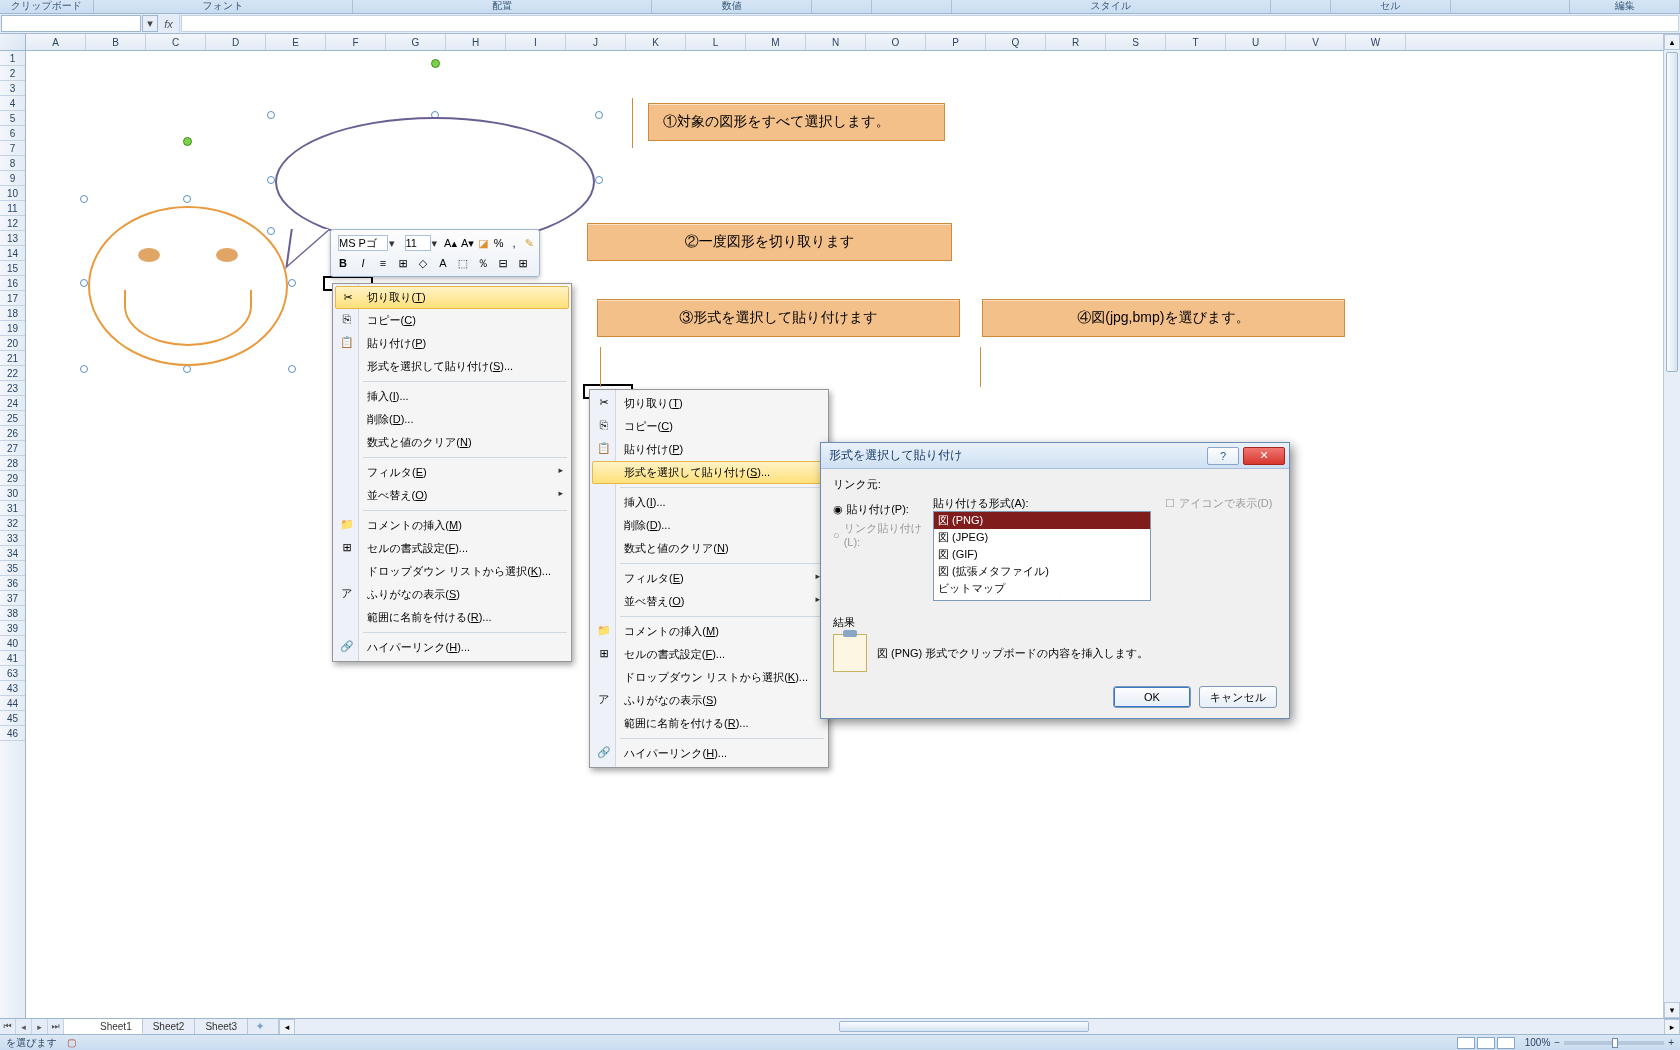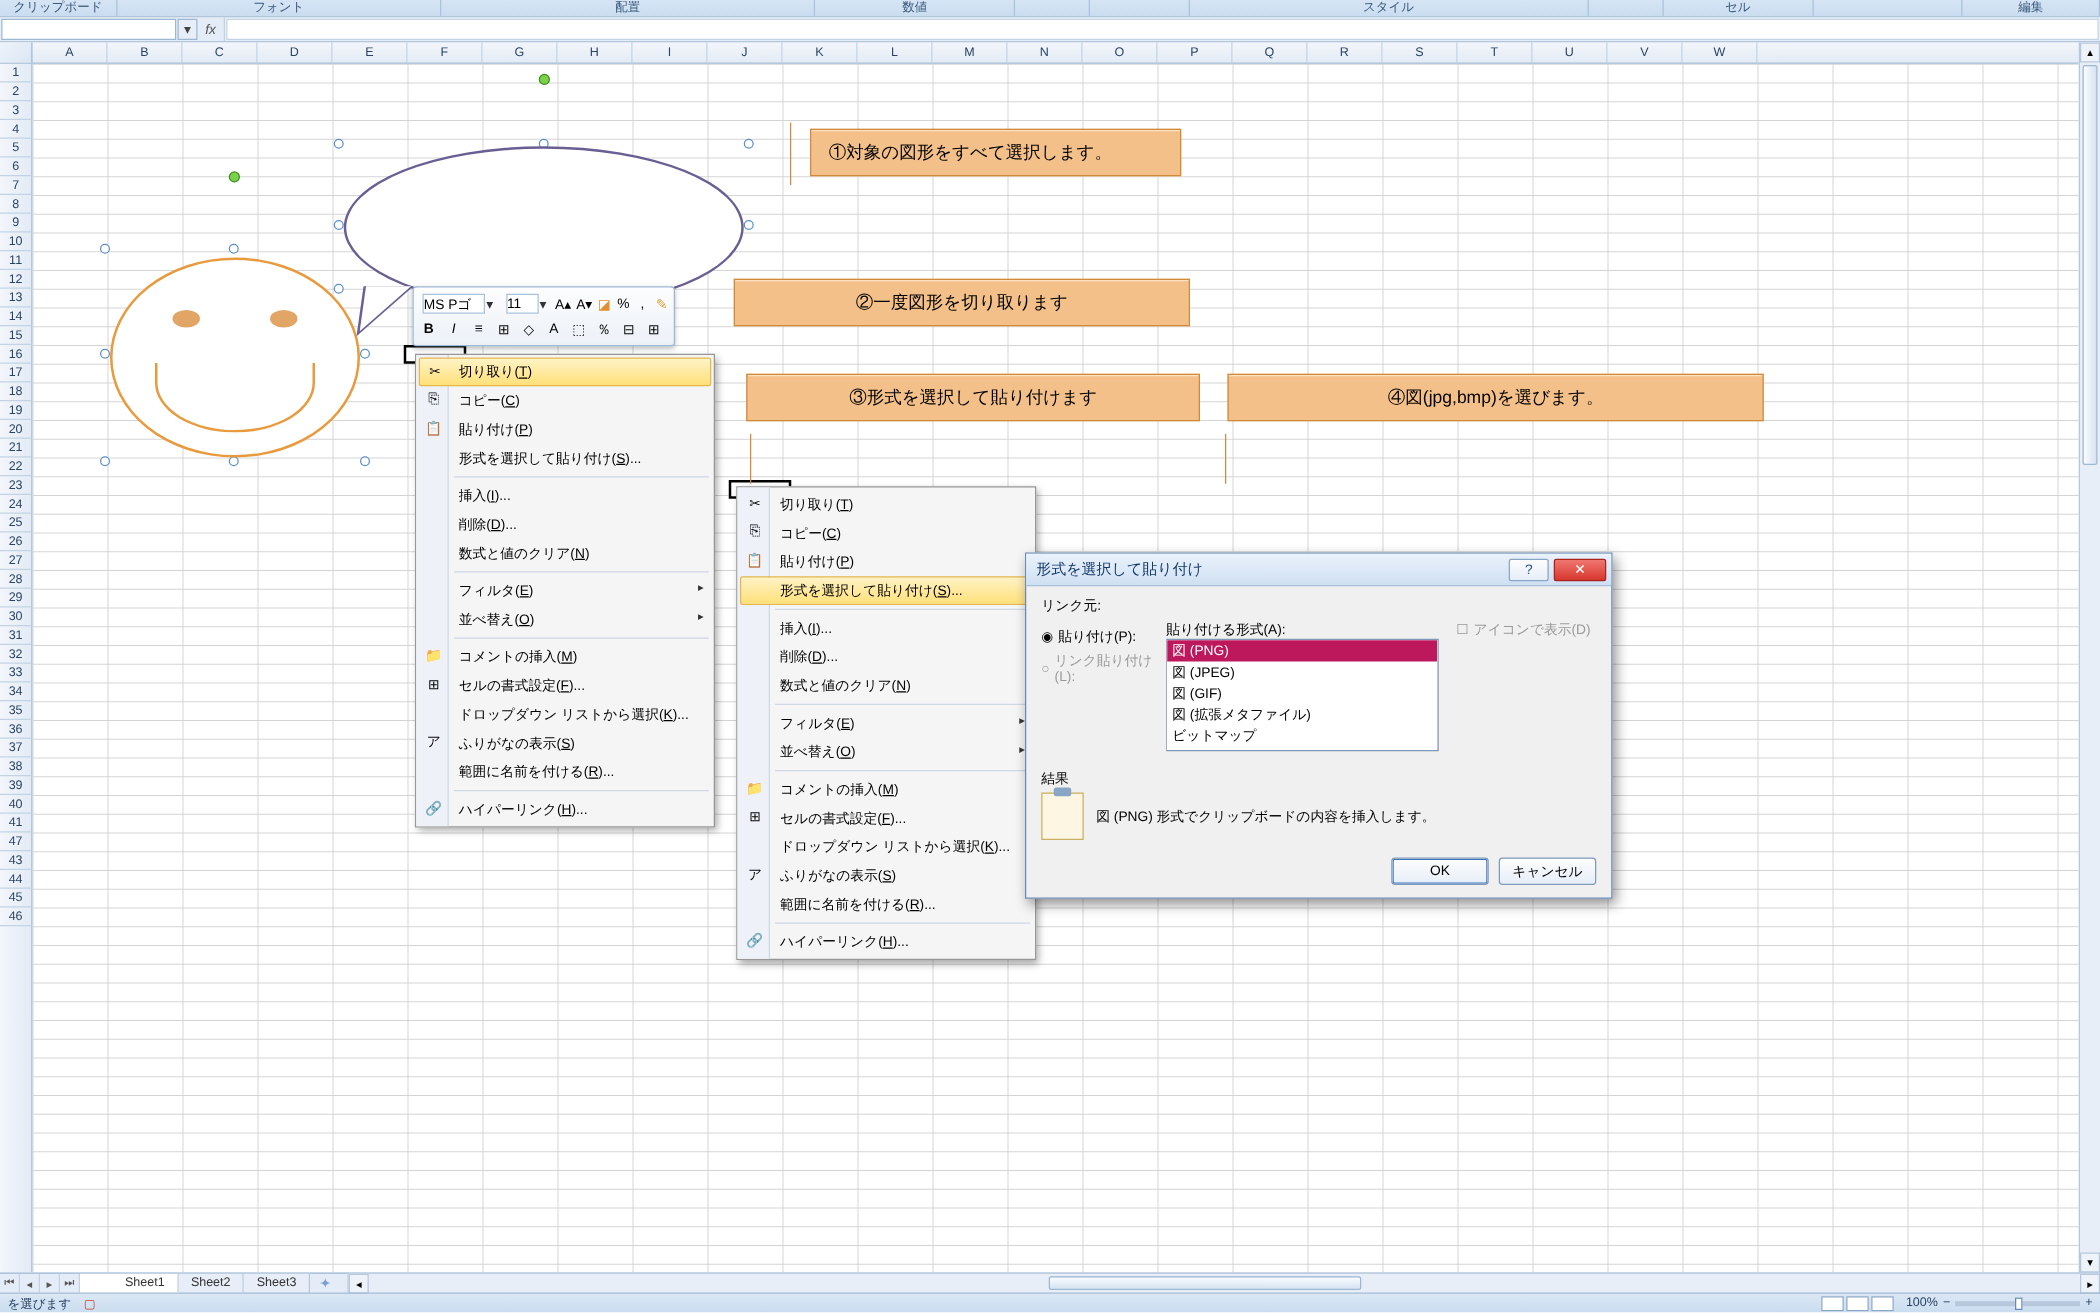--- a/index.html
+++ b/index.html
@@ -142,21 +142,21 @@
 .dlg-btn.help{color:#2b5a93;}
 .dlg-btn.close{ background:linear-gradient(#f07771,#d7372e); color:#fff; border-color:#a8231c; width:42px;}
 .dlg-body { padding:8px 12px 10px; font-size:11px;}
 .dlg-body .row { display:flex; align-items:flex-start; margin-top:4px;}
 .dlg-body .lbl { color:#000;}
 .radio-col { width:100px; margin-top:6px;}
 .radio-row { display:flex; align-items:center; gap:4px; margin-bottom:4px; color:#000;}
 .radio-row.disabled{ color:#9a9a9a;}
 .listbox { border:1px solid #7e9ab8; background:#fff; width:218px; height:90px; overflow:auto; font-size:11px;}
 .listbox .opt { padding:1px 4px;}
-.listbox .opt.sel { background:#be185d; color:#fff;}
+.listbox .opt.sel { background:#7f1d1d; color:#fff;}
 .chk-row { margin-left:14px; display:flex; align-items:center; gap:4px; color:#9a9a9a;}
 .result-row { margin-top:14px;}
 .result-body { display:flex; align-items:center; gap:10px; margin-top:4px;}
 .paste-icon { width:34px; height:38px; border:1px solid #c8b060; background:#fdf6e3; position:relative;}
 .paste-icon::before{content:"";position:absolute;top:-5px;left:9px;width:14px;height:7px;background:#8aa6c6;border-radius:2px;}
 .dlg-buttons { display:flex; justify-content:flex-end; gap:8px; margin-top:14px;}
 .dlg-buttons button { width:78px; height:22px; border:1px solid #7e9ab8; border-radius:3px;
   background:linear-gradient(#fdfdfd,#e6eef8); font-size:11px;}
 .dlg-buttons button.primary{ box-shadow:0 0 0 1px #3b78c4 inset;}
 
@@ -278,21 +278,21 @@
       <div class="row-h">32</div>
       <div class="row-h">33</div>
       <div class="row-h">34</div>
       <div class="row-h">35</div>
       <div class="row-h">36</div>
       <div class="row-h">37</div>
       <div class="row-h">38</div>
       <div class="row-h">39</div>
       <div class="row-h">40</div>
       <div class="row-h">41</div>
-      <div class="row-h">47</div>
+      <div class="row-h">63</div>
       <div class="row-h">43</div>
       <div class="row-h">44</div>
       <div class="row-h">45</div>
       <div class="row-h">46</div>
     </div>
   <div class="cells" style="background-size: 60px 15px;">
     <div class="sel-cell" style="left:297px; top:225px;"></div>
     <div class="sel-cell" style="left:557px; top:333px;"></div>
   </div>
 
@@ -329,21 +329,21 @@
 
   <div class="callout-line" style="left:632px; top:47px; height:50px;"></div>
   <div class="callout" style="left:648px; top:52px; width:297px;">①対象の図形をすべて選択します。</div>
 
   <div class="callout" style="left:587px; top:172px; width:365px; text-align:center;">②一度図形を切り取ります</div>
 
   <div class="callout-line" style="left:600px; top:296px; height:40px;"></div>
   <div class="callout" style="left:597px; top:248px; width:363px; text-align:center;">③形式を選択して貼り付けます</div>
 
   <div class="callout-line" style="left:980px; top:296px; height:40px;"></div>
-  <div class="callout" style="left:982px; top:248px; width:429px; text-align:center;">④図(jpg,bmp)を選びます。</div>
+  <div class="callout" style="left:982px; top:248px; width:363px; text-align:center;">④図(jpg,bmp)を選びます。</div>
 
   <div class="mini-toolbar" style="top:178px;">
     <div class="mini-row">
       <div class="mini-item">
           <input value="MS Pゴ" style="">
           <span>▾</span>
         </div>
       <div class="mini-item num">
           <input value="11" style="">
           <span>▾</span>

